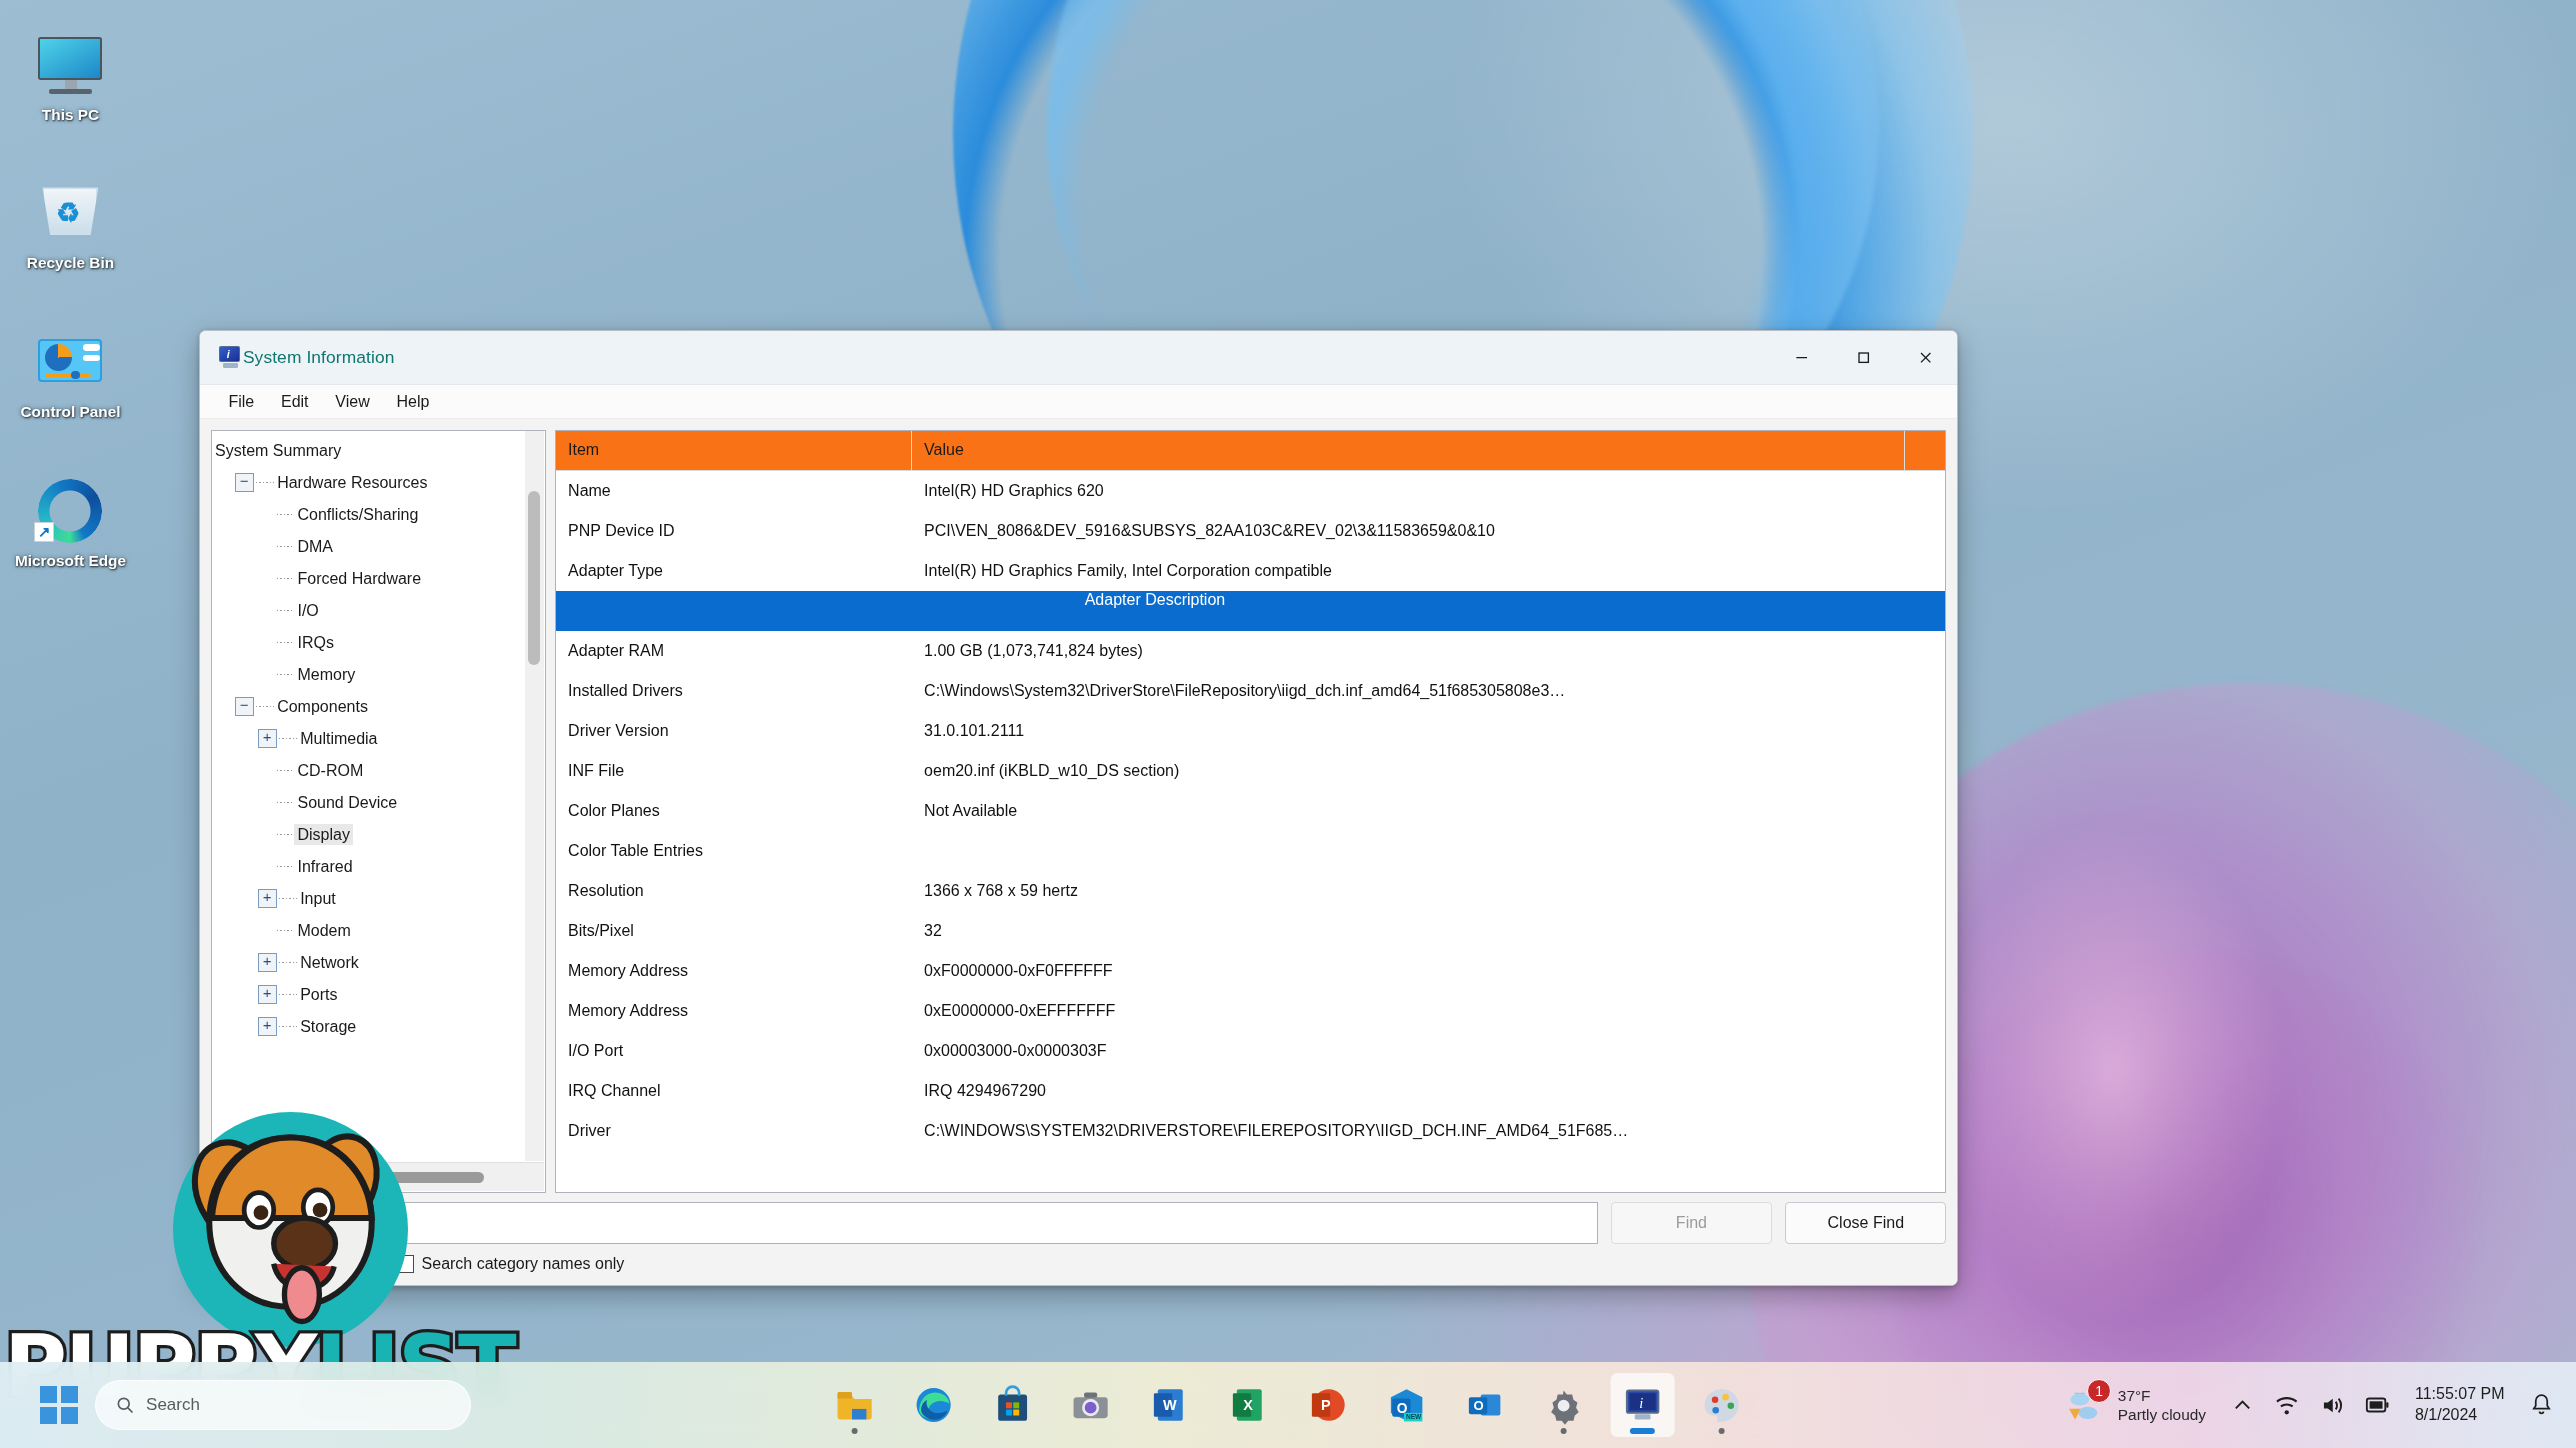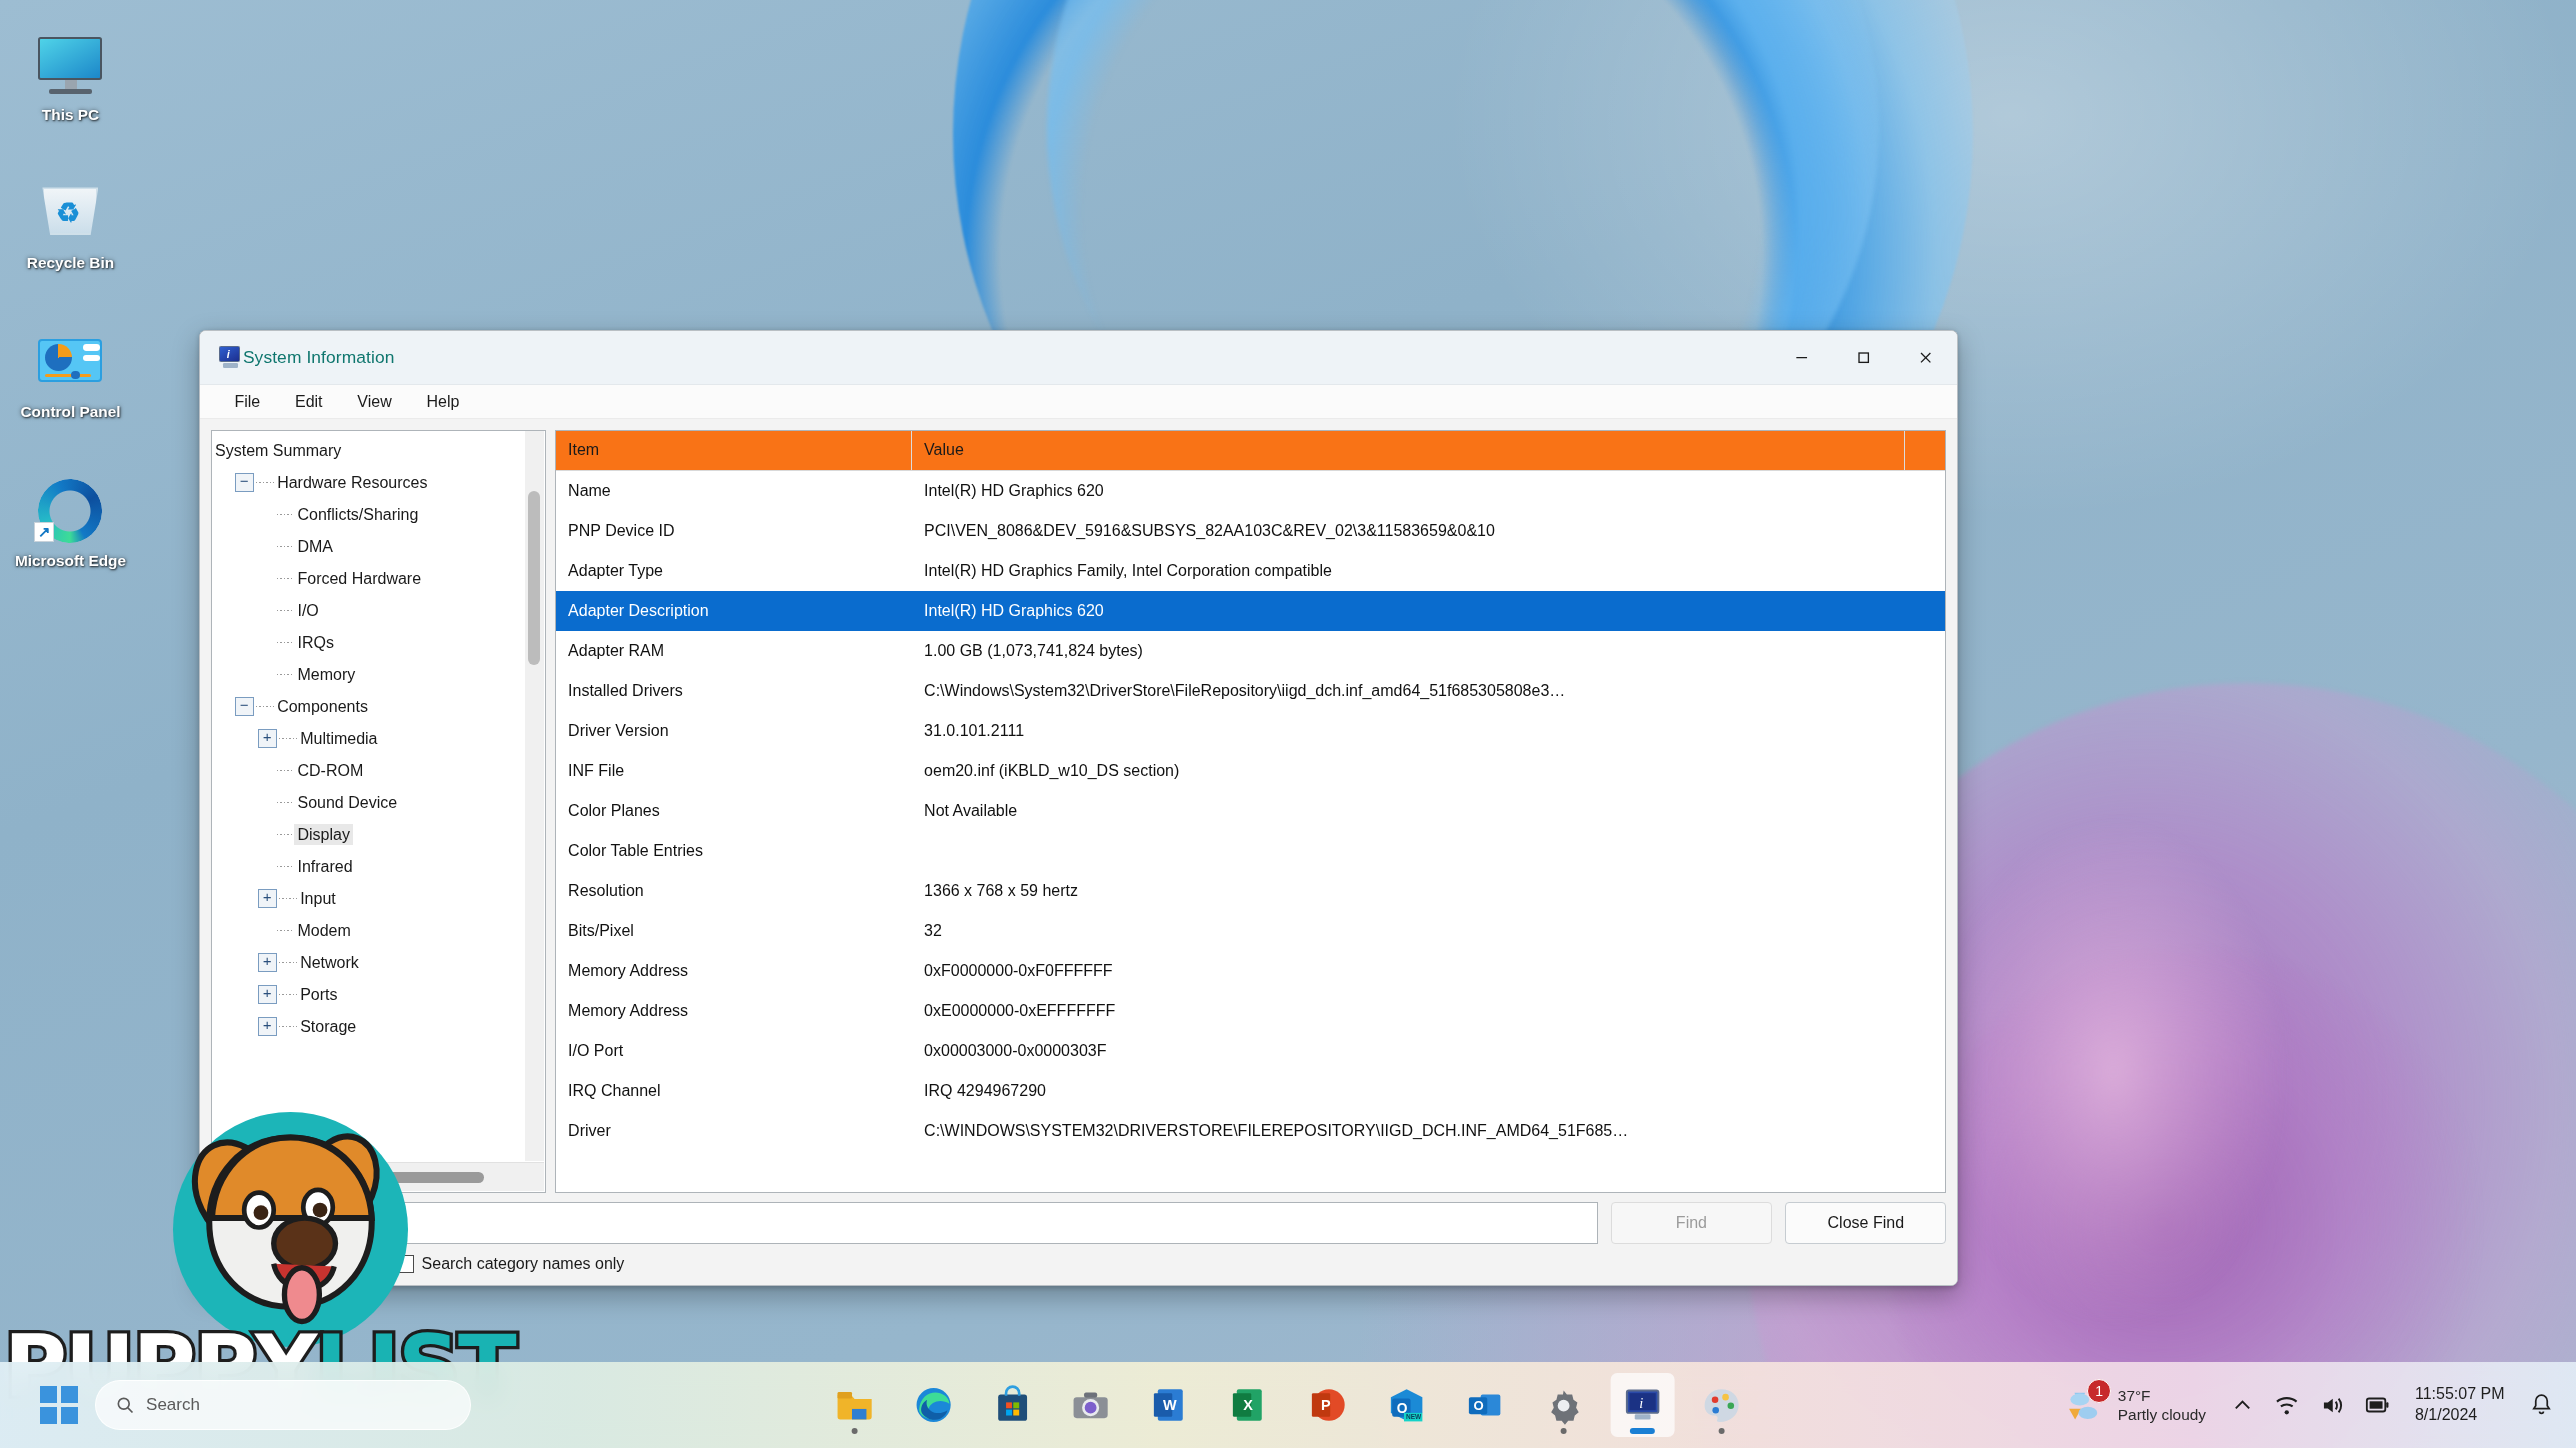--- a/index.html
+++ b/index.html
@@ -120,21 +120,21 @@
   .title-ic { margin-left:17.4px; width:25.5px; height:23px; position:relative; }
   .title-ic .mon { position:absolute; left:1.3px; top:0; width:21.5px; height:16px; border-radius:1.3px;
     background:linear-gradient(150deg,#2f5fd0,#1c2f8f); border:1.3px solid #5a6b8c; }
   .title-ic .i { position:absolute; left:9.4px; top:2.7px; color:#fff; font-size:10.7px; font-weight:bold; font-style:italic; line-height:1; }
   .title-ic .st { position:absolute; left:5.4px; top:17px; width:14.8px; height:4.7px; background:#9fb3c9; border-radius:1.3px; }
   .title-txt { margin-left:0; font-size:17.4px; color:#0f766e; letter-spacing:0.1px; }
   .wincontrols { position:absolute; right:0; top:0; height:54px; display:flex; }
   .wc { width:62px; height:54px; display:flex; align-items:center; justify-content:center; }
   .wc svg { display:block; }
 
-  .menubar { height:34px; flex:0 0 34px; background:#fbfbfb; display:flex; align-items:center; padding-left:25px; gap:16px;
+  .menubar { height:34px; flex:0 0 34px; background:#fbfbfb; display:flex; align-items:center; padding-left:19px; gap:8px;
     border-bottom:0.7px solid #ebebeb; }
   .menuitem { font-size:16px; color:#1b1b1b; padding:2.7px 9.4px; border-radius:2.7px; }
 
   .panes { flex:1 1 auto; display:flex; padding:10.7px 10.7px 0 10.7px; gap:9.4px; min-height:0; }
 
   
   .treepane {
     width:335px; flex:0 0 335px; background:#fff; border:0.7px solid #aeb4b9;
     display:flex; flex-direction:column; min-height:0; position:relative;
   }
@@ -170,21 +170,21 @@
   .dheader { display:flex; height:40px; flex:0 0 40px; border-bottom:0.7px solid #d9d9d9; background:#f97316; }
   .dheader .col { font-size:16px; color:#1a1a1a; display:flex; align-items:center; padding-left:12px; border-right:0.7px solid #dcdcdc; }
   .col-item { width:356px; flex:0 0 356px; }
   .col-value { flex:1 1 auto; border-right:0.7px solid #dcdcdc !important; }
   .col-pad { width:40px; flex:0 0 40px; border-right:none !important; }
 
   .drows { flex:1 1 auto; overflow:hidden; }
   .drow { display:flex; height:40px; align-items:center; font-size:16px; color:#111; }
   .drow .c1 { width:356px; flex:0 0 356px; padding-left:12px; white-space:nowrap; overflow:hidden; text-overflow:ellipsis; }
   .drow .c2 { flex:1 1 auto; padding-left:12px; white-space:nowrap; overflow:hidden; text-overflow:ellipsis; padding-right:34px; }
-  .drow.selected { background:#0a6cce; color:#fff; }
+  .drow.selected { background:#0a6cce; color:#fff;flex-direction:column; }
 
   
   .findbar {
     flex:0 0 auto; padding:9.4px 10.7px 6.7px 10.7px; display:flex; align-items:center; gap:13.4px; background:#f3f3f3;
   }
   .findinput {
     flex:1 1 auto; height:42px; background:#fff; border:0.7px solid #adb3b8; font-size:16px;
     padding:0 9.4px; display:flex; align-items:center; color:#111;
   }
   .btn {

